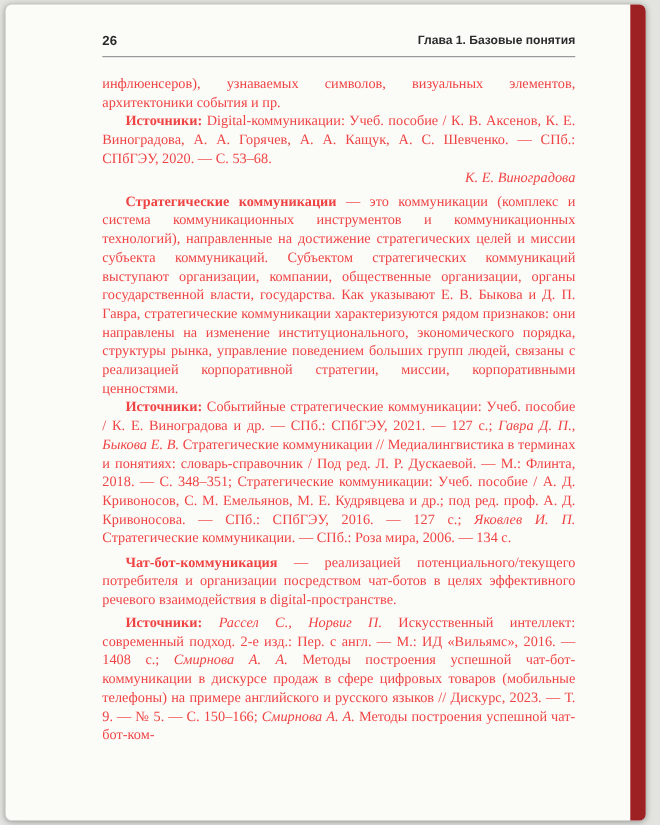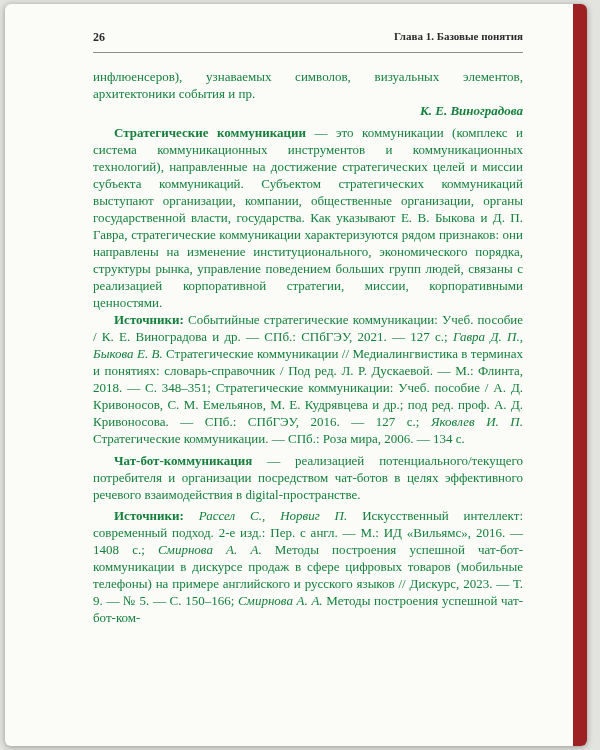--- a/index.html
+++ b/index.html
@@ -12,52 +12,53 @@
     position:absolute; left:5px; top:4px; width:582px; height:742px;
     background:#fbfbf8; border-radius:6px;
     box-shadow:0 1px 6px rgba(0,0,0,.35);
   }
   .edge {
     position:absolute; right:0; top:0; bottom:0; width:14px;
     border-radius:0 6px 6px 0;
   }
   .content { position:absolute; left:88px; top:0; width:430px; }
   .page-header {
-    display:flex; justify-content:space-between; align-items:flex-start;
-    margin-top:26px; font-family:Liberation Serif, serif;
+    display:flex; justify-content:space-between; align-items:center;
+    margin-top:26px; font-family:Liberation Sans, sans-serif;
     font-weight:bold; color:#2b2b2b;
   }
   .page-num { font-size:12px; }
   .chapter { font-size:11px; }
   .header-rule { height:1px; background:#8f8f8f; margin-top:7px; }
   .page-body {
-    margin-top:15px; font-size:13px; line-height:17px; color:#15803d;
+    margin-top:15px; font-size:13px; line-height:17px; color:#ef4444;
     text-rendering:optimizeLegibility; hyphens:auto;
   }
   p.block { margin:0; text-align:justify; }
   p.block.indent { text-indent:21px; }
   p.block.sp-lg { margin-top:5px; }
   p.block.sp-sm { margin-top:4px; }
-  p.block.author { text-align:right;font-weight:bold; }
+  p.block.author { text-align:right; }
   .run-b { font-weight:bold; }
   .run-i { font-style:italic; }
 </style>
 </head>
 <body>
 
 <div class="canvas">
   <div class="scan">
     <div class="content">
       <div class="page-header">
         <span class="page-num">26</span>
         <span class="chapter">Глава 1. Базовые понятия</span>
       </div>
       <div class="header-rule"></div>
       <div class="page-body" id="page-body">
           <p class="block para"><span class="run-n">инфлюенсеров), узнаваемых символов, визуальных элементов, архитектоники события и пр.</span></p>
+          <p class="block para indent"><span class="run-b">Источники:</span><span class="run-n"> Digital-коммуникации: Учеб. пособие / К. В. Аксенов, К. Е. Виноградова, А. А. Горячев, А. А. Кащук, А. С. Шевченко. — СПб.: СПбГЭУ, 2020. — С. 53–68.</span></p>
           <p class="block author"><span class="run-i">К. Е. Виноградова</span></p>
           <p class="block para indent sp-lg"><span class="run-b">Стратегические коммуникации</span><span class="run-n"> — это коммуникации (комплекс и система коммуникационных инструментов и коммуникационных технологий), направленные на достижение стратегических целей и миссии субъекта коммуникаций. Субъектом стратегических коммуникаций выступают организации, компании, общественные организации, органы государственной власти, государства. Как указывают Е. В. Быкова и Д. П. Гавра, стратегические коммуникации характеризуются рядом признаков: они направлены на изменение институционального, экономического порядка, структуры рынка, управление поведением больших групп людей, связаны с реализацией корпоративной стратегии, миссии, корпоративными ценностями.</span></p>
           <p class="block para indent"><span class="run-b">Источники:</span><span class="run-n"> Событийные стратегические коммуникации: Учеб. пособие / К. Е. Виноградова и др. — СПб.: СПбГЭУ, 2021. — 127 с.; </span><span class="run-i">Гавра Д. П., Быкова Е. В.</span><span class="run-n"> Стратегические коммуникации // Медиалингвистика в терминах и понятиях: словарь-справочник / Под ред. Л. Р. Дускаевой. — М.: Флинта, 2018. — С. 348–351; Стратегические коммуникации: Учеб. пособие / А. Д. Кривоносов, С. М. Емельянов, М. Е. Кудрявцева и др.; под ред. проф. А. Д. Кривоносова. — СПб.: СПбГЭУ, 2016. — 127 с.; </span><span class="run-i">Яковлев И. П.</span><span class="run-n"> Стратегические коммуникации. — СПб.: Роза мира, 2006. — 134 с.</span></p>
           <p class="block para indent sp-lg"><span class="run-b">Чат-бот-коммуникация</span><span class="run-n"> — реализацией потенциального/текущего потребителя и организации посредством чат-ботов в целях эффективного речевого взаимодействия в digital-пространстве.</span></p>
           <p class="block para indent sp-sm"><span class="run-b">Источники:</span><span class="run-n"> </span><span class="run-i">Рассел С., Норвиг П.</span><span class="run-n"> Искусственный интеллект: современный подход. 2-е изд.: Пер. с англ. — М.: ИД «Вильямс», 2016. — 1408 с.; </span><span class="run-i">Смирнова А. А.</span><span class="run-n"> Методы построения успешной чат-бот-коммуникации в дискурсе продаж в сфере цифровых товаров (мобильные телефоны) на примере английского и русского языков // Дискурс, 2023. — Т. 9. — № 5. — С. 150–166; </span><span class="run-i">Смирнова А. А.</span><span class="run-n"> Методы построения успешной чат-бот-ком-</span></p>
         </div>
     </div>
     <div class="edge" id="book-edge" style="background: rgb(157, 33, 35);"></div>
   </div>
 </div>

